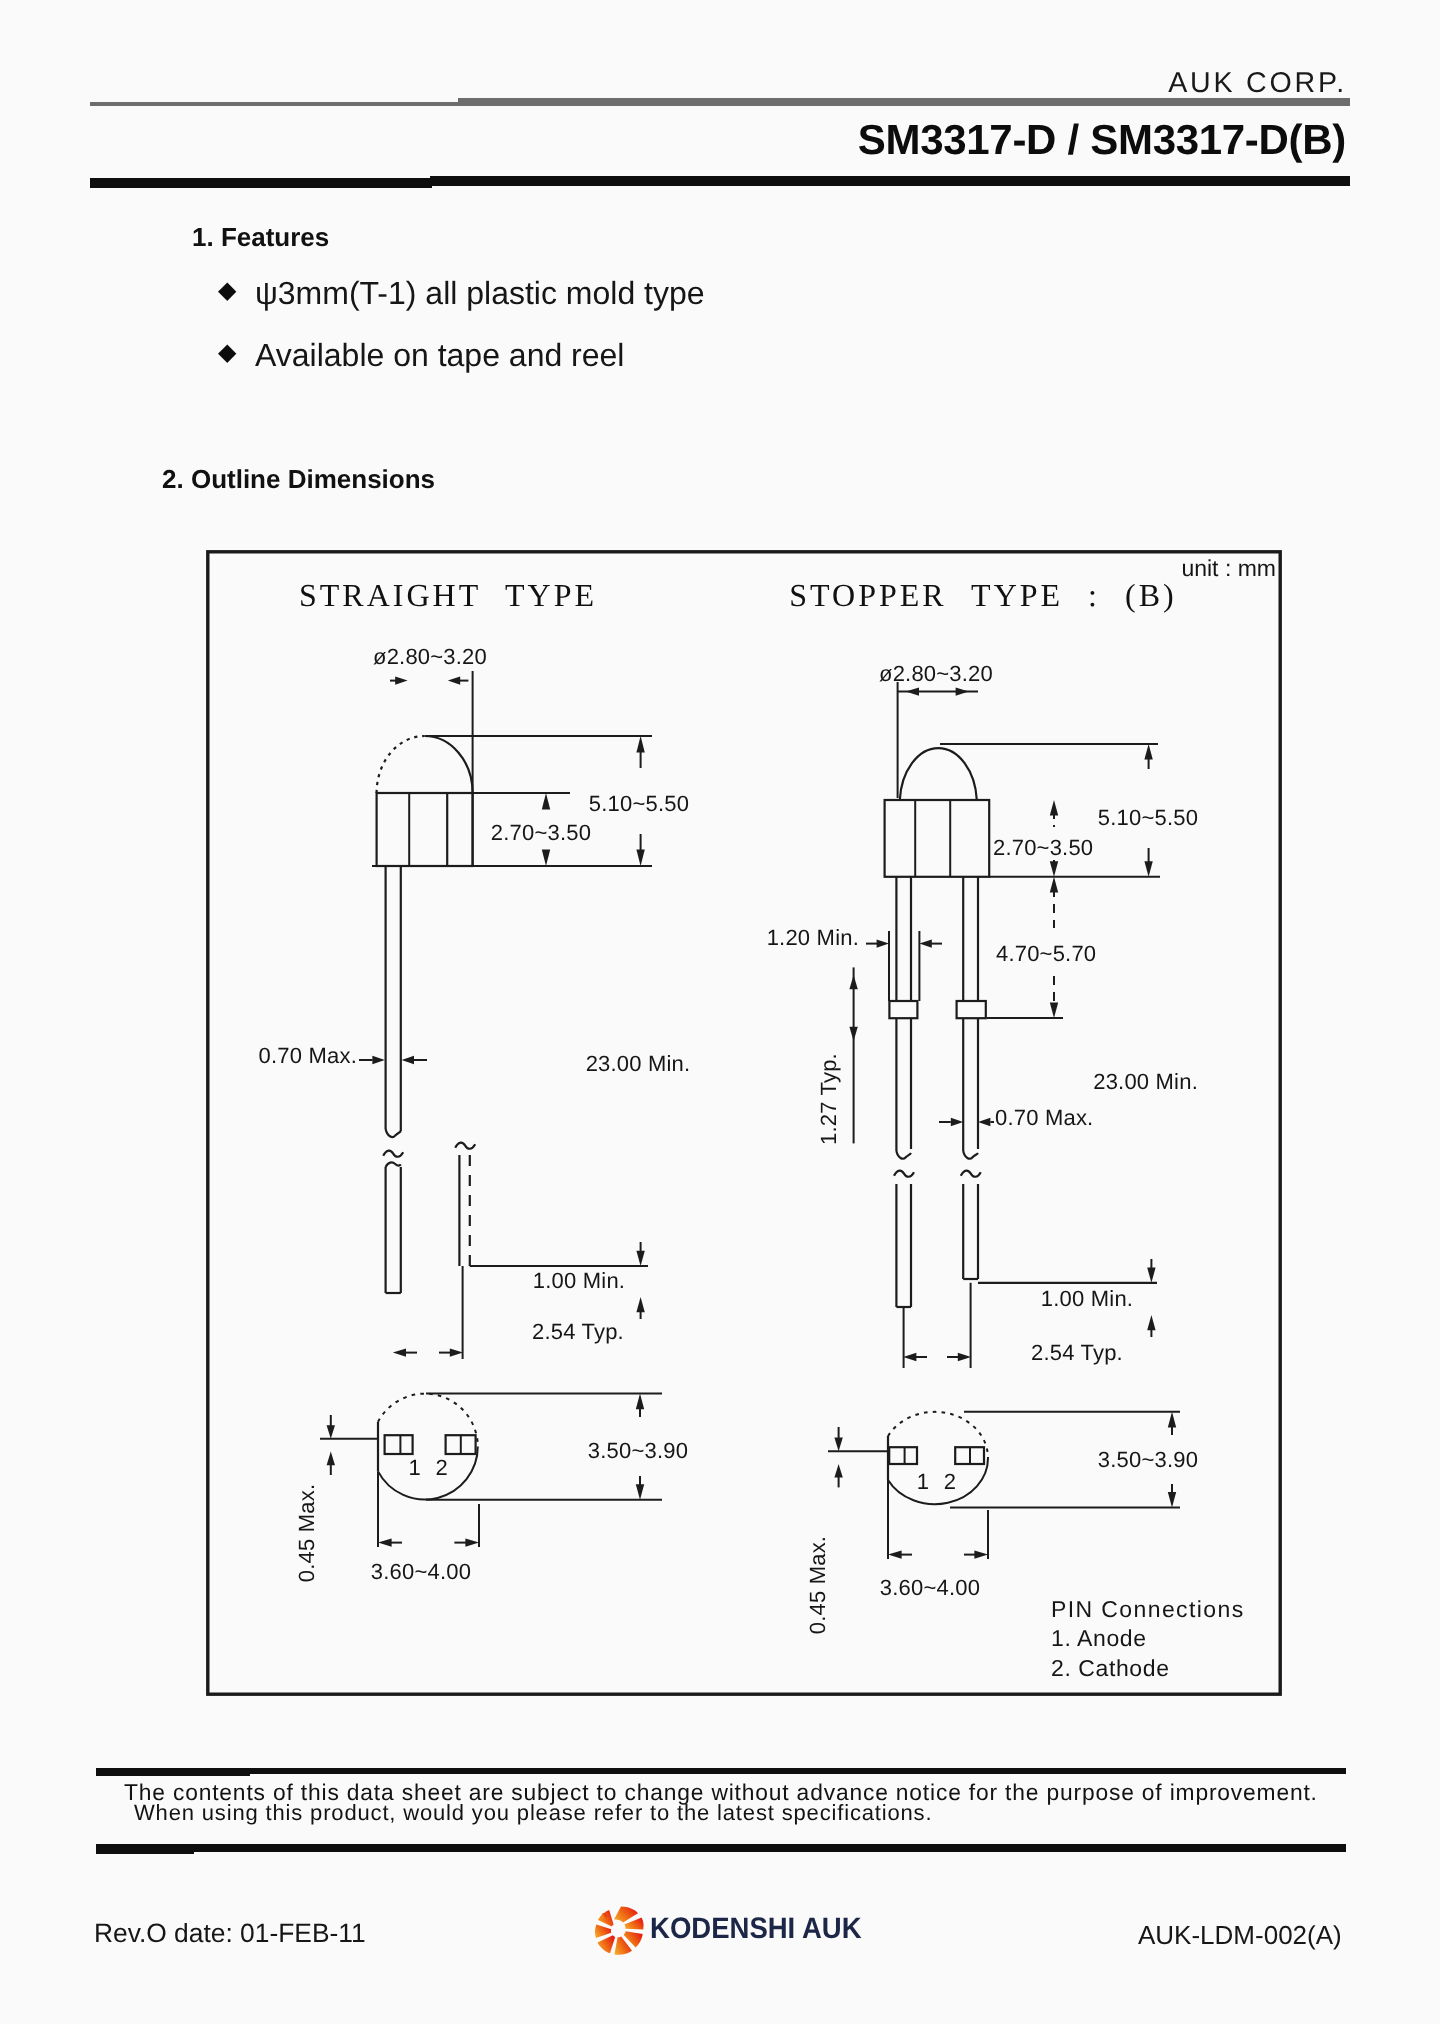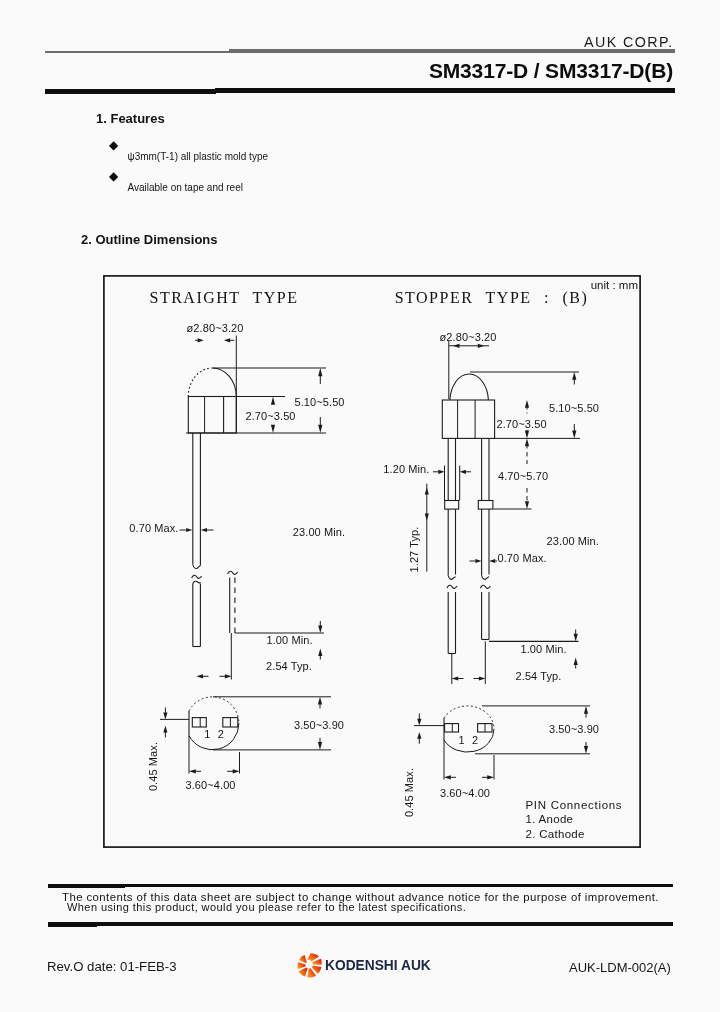--- a/index.html
+++ b/index.html
@@ -7,21 +7,21 @@
        font-family:"Liberation Sans",sans-serif;color:#151515;}
   .abs{position:absolute;line-height:1;white-space:nowrap;}
   .bar{position:absolute;background:#0e0e0e;}
   .grayrule{position:absolute;background:#6d6d6d;}
   #company{top:34.5px;right:46.5px;font-size:14.3px;letter-spacing:1.4px;color:#1a1a1a;}
   #doc-title{top:60px;right:47px;font-size:21px;font-weight:bold;letter-spacing:-0.15px;color:#0c0c0c;}
   .h-sec{font-size:13px;font-weight:bold;color:#111;}
   #feat-h{left:96px;top:112px;}
   #outline-h{left:81px;top:233px;}
   .bullet-dia{font-size:12px;color:#0c0c0c;}
-  .bullet-tx{font-size:10px;color:#161616;margin-top:12px;}
+  .bullet-tx{font-size:16px;color:#161616;}
   #unit-note{right:82px;top:257px;font-size:11.5px;margin-top:23px;}
   #drawing-box{position:absolute;left:103px;top:275px;width:538px;height:573px;}
   #notice-l1{left:62px;top:892px;font-size:11.4px;letter-spacing:0.42px;color:#131313;}
   #notice-l2{left:67px;top:902px;font-size:11px;letter-spacing:0.42px;color:#131313;}
   #footer-rev{left:47px;top:960px;font-size:13.2px;color:#161616;}
   #footer-doc{left:569px;top:961px;font-size:13px;color:#161616;}
   #logo{left:296px;top:952px;width:26px;height:26px;}
   #logo-text{left:325px;top:958px;font-size:14.8px;font-weight:bold;color:#1c2747;
              letter-spacing:0px;transform:scaleX(0.93);transform-origin:left top;}
   svg text{font-family:"Liberation Sans",sans-serif;fill:#161616;}
@@ -283,21 +283,21 @@
   </g>
 </svg>
 
 <div class="bar" style="left:47.5px;top:884.3px;width:625.5px;height:2.7px;"></div>
 <div class="bar" style="left:47.5px;top:884.3px;width:77px;height:3.7px;"></div>
 <div class="abs" id="notice-l1">The contents of this data sheet are subject to change without advance notice for the purpose of improvement.</div>
 <div class="abs" id="notice-l2">When using this product, would you please refer to the latest specifications.</div>
 <div class="bar" style="left:47.5px;top:921.8px;width:625.5px;height:4.4px;"></div>
 <div class="bar" style="left:47.5px;top:921.8px;width:49px;height:5.4px;"></div>
 
-<div class="abs" id="footer-rev">Rev.O date: 01-FEB-3</div>
+<div class="abs" id="footer-rev">Rev.O date: 01-FEB-11</div>
 <svg id="logo" class="abs" viewBox="0 0 26 26">
   <defs>
     <linearGradient id="lg" x1="0" y1="1" x2="1" y2="0.4">
       <stop offset="0" stop-color="#f9b134"></stop>
       <stop offset="0.45" stop-color="#f07616"></stop>
       <stop offset="1" stop-color="#e62310"></stop>
     </linearGradient>
   </defs>
   <g fill="url(#lg)">
     <path d="M14.5 1.2 C18 1.2 21.5 2.6 23 4.6 L15.5 9.2 C14.2 8 12.8 7.6 11 7.8 Z"></path>

